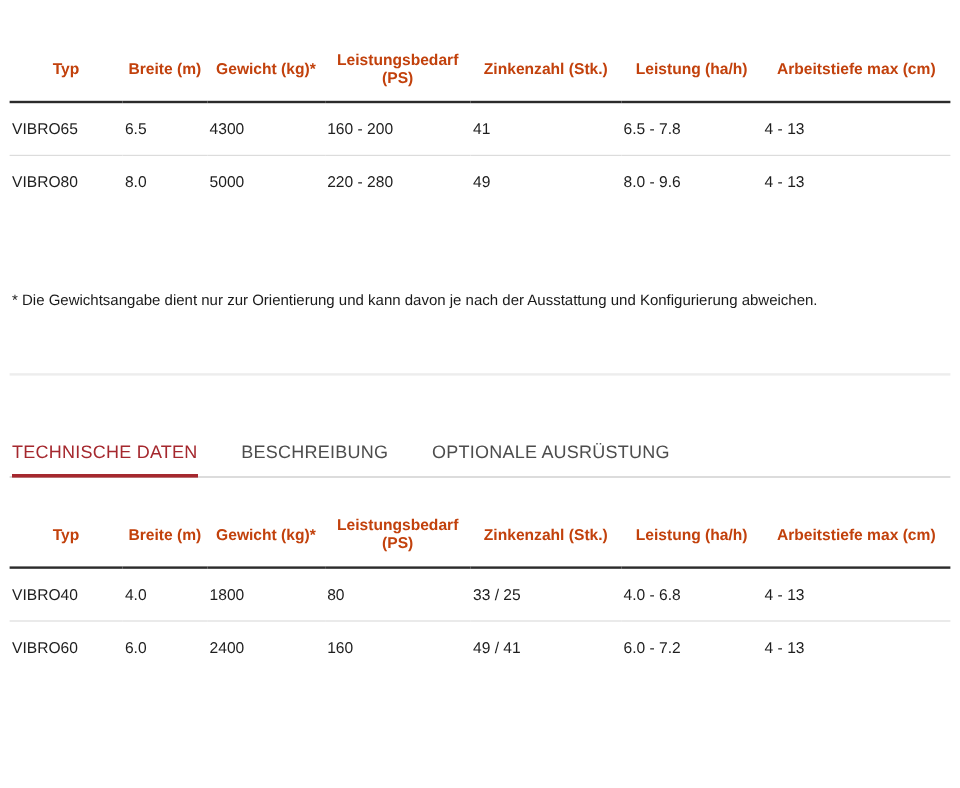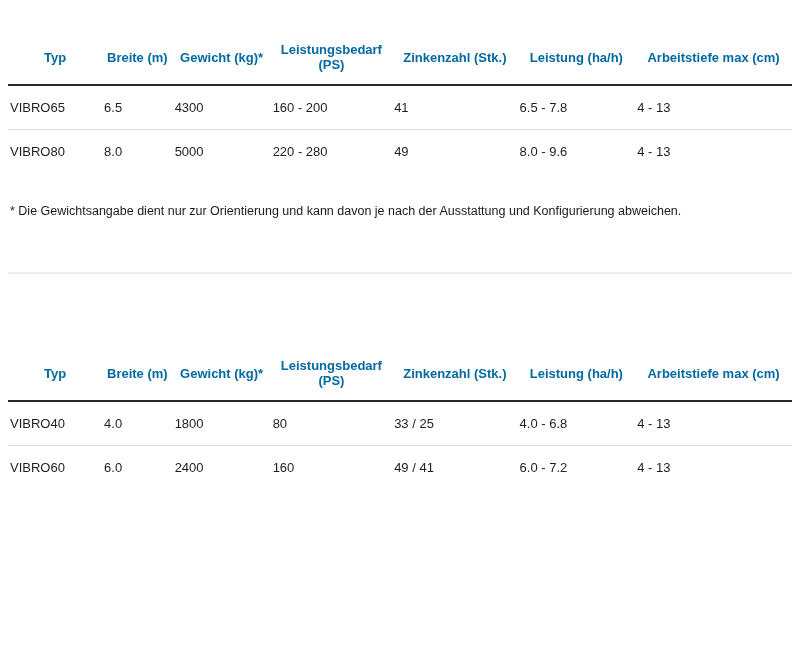--- a/index.html
+++ b/index.html
@@ -50,35 +50,35 @@
   table.specs col.c3 { width: 15.5%; }
   table.specs col.c4 { width: 16%; }
   table.specs col.c5 { width: 15%; }
   table.specs col.c6 { width: 20%; }
   table.specs th {
     font-size: 13px;
     font-weight: bold;
     text-align: center;
     padding: 11px 2px 12px 2px;
     border-bottom: 2px solid #2b2b2b;
-    color: #0369a1;
+    color: #c2410c;
   }
   table.specs td {
     font-size: 13px;
     text-align: left;
     padding: 14px 2px;
     color: #1e1e1e;
     border-bottom: 1px solid #dcdcdc;
   }
   table.specs tr:last-child td { border-bottom: none; }
 
   .footnote {
     font-size: 12.5px;
     color: #1a1a1a;
-    margin-top: 31px;
+    margin-top: 70px;
     padding-left: 2px;
   }
 
   .section-divider {
     border: none;
     border-top: 2px solid #ededed;
     margin-top: 54px;
   }
   .section.second { padding-top: 52px; }
 </style>
@@ -133,20 +133,25 @@
       </tbody>
     </table>
 
     <p class="footnote">* Die Gewichtsangabe dient nur zur Orientierung und kann davon je nach der Ausstattung und Konfigurierung abweichen.</p>
   </section>
 
   <hr class="section-divider">
 
   <section class="section second">
 
+    <nav class="tabbar">
+      <button class="tab active">TECHNISCHE DATEN</button>
+      <button class="tab">BESCHREIBUNG</button>
+      <button class="tab">OPTIONALE AUSRÜSTUNG</button>
+    </nav>
 
     <table class="specs">
       <colgroup>
         <col class="c0">
           <col class="c1">
           <col class="c2">
           <col class="c3">
           <col class="c4">
           <col class="c5">
           <col class="c6">

